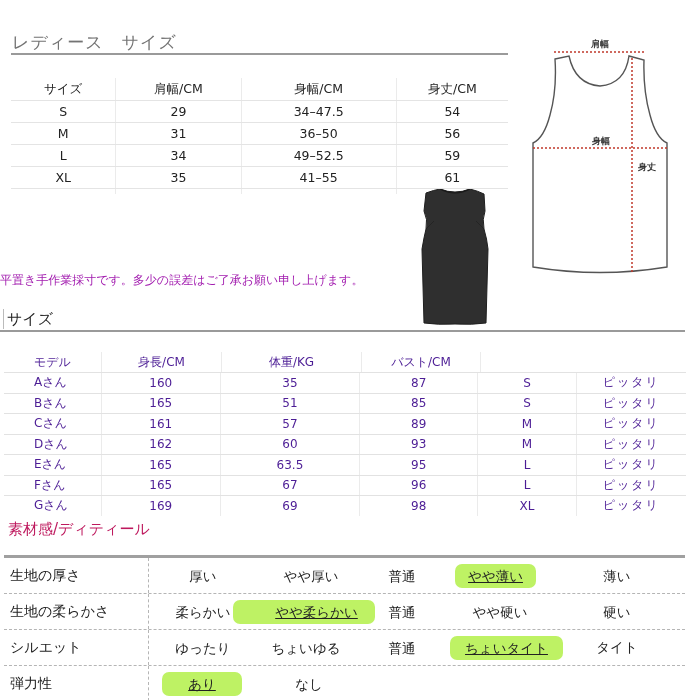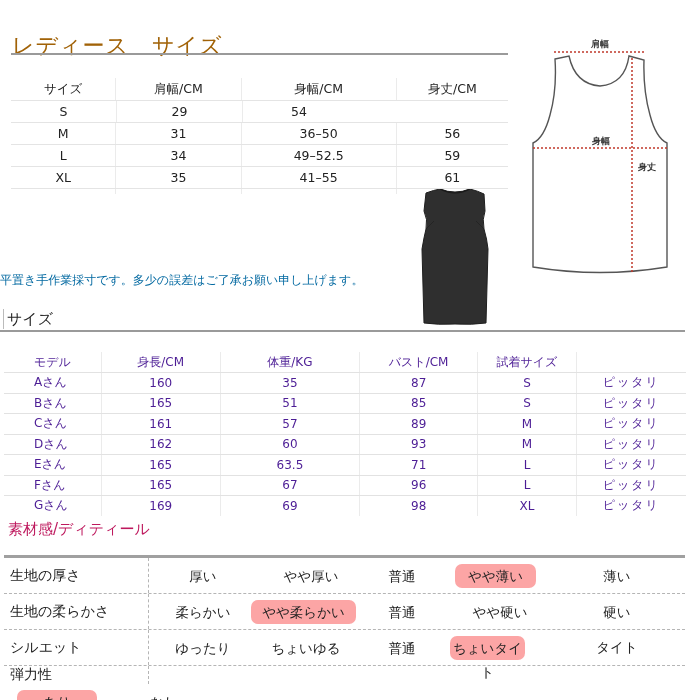--- a/index.html
+++ b/index.html
@@ -1,33 +1,33 @@
 <!DOCTYPE html>
 <html><head>
 <meta charset="utf-8">
 <style>
   html, body { margin:0; padding:0; background:#ffffff; }
   body { width:700px; height:700px; position:relative; overflow:hidden;
          font-family:"DejaVu Sans", "Liberation Sans", sans-serif; color:#1a1a1a; }
   .abs { position:absolute; }
-  .title1 { left:12px; top:31px; font-size:22px; letter-spacing:1px; color:#a16207; white-space:pre; }
+  .title1 { left:12px; top:31px; font-size:17px; letter-spacing:1px; color:#737373; white-space:pre; }
   .rule1 { left:11px; top:53px; width:497px; height:2px; background:#9a9a9a; }
 
   
   .st { position:absolute; left:11px; top:78px; width:497px; }
   .st .row { display:flex; height:21px; border-bottom:1px solid #e4e4e4; font-size:12.5px; }
   .st .row.hdr { height:22px; }
   .st .cell { display:flex; align-items:center; justify-content:center; border-right:1px solid #ebebeb; color:#222; }
   .st .cell:last-child { border-right:none; }
   .st .c0 { width:105px; } .st .c1 { width:125px; } .st .c2 { width:155px; } .st .c3 { width:112px; }
   .st .row:last-child { border-bottom:1px solid #e4e4e4; }
   .st .spacer { height:5px; display:flex; }
   .st .spacer .cell { height:5px; }
 
-  .note { left:0px; top:272px; font-size:12px; color:#0369a1; white-space:nowrap; }
+  .note { left:0px; top:272px; font-size:12px; color:#a21caf; white-space:nowrap; }
 
   .photo { left:412px; top:189px; width:86px; height:136px; }
   .diagram { left:525px; top:30px; width:160px; height:250px; }
 
   .title2 { left:3px; top:309px; font-size:15px; color:#222; padding-left:3px; border-left:1px solid #bbb; height:20px; line-height:20px; }
   .rule2 { left:0px; top:330px; width:685px; height:2px; background:#9a9a9a; }
 
   
   .mt { position:absolute; left:4px; top:352px; width:682px; }
   .mt .row { display:flex; height:19.5px; border-bottom:1px solid #e2e2e2; font-size:12px; }
@@ -38,44 +38,45 @@
   .mt .m1 { width:119px; } .mt .m2 { width:139px; } .mt .m3 { width:118px; } .mt .m4 { width:98px; } .mt .m5 { width:110px; }
   .mt .m5.fit { letter-spacing:2px; }
   .mt .row.last { border-bottom:none; }
 
   .title3 { left:8px; top:520px; font-size:15px; color:#be185d; }
   .rule3 { left:4px; top:555px; width:681px; height:3px; background:#a0a0a0; }
 
   
   .mat { position:absolute; left:4px; top:558px; width:681px; }
   .mat .row { display:flex; height:35px; border-bottom:1px dashed #b5b5b5; position:relative; }
-  .mat .row.last { border-bottom:none;flex-direction:column; }
+  .mat .row.last { border-bottom:none; }
   .mat .lbl { width:145px; display:flex; align-items:center; padding-left:6px; box-sizing:border-box;
               font-size:14px; color:#222; border-right:1px dashed #b5b5b5; }
   .mat .opts { position:relative; flex:1; }
   .mat .opt { position:absolute; top:6px; height:24px; line-height:24px; text-align:center; font-size:13.5px; color:#222;
               border-radius:7px; }
-  .mat .opt.sel { background:#fca5a5; }
+  .mat .opt.sel { background:#bef264;text-decoration:underline; }
 </style>
 </head>
 <body>
 
 <div class="abs title1">レディース　サイズ</div>
 <div class="abs rule1"></div>
 
 <div class="st">
   <div class="row hdr">
     <div class="cell c0">サイズ</div>
     <div class="cell c1">肩幅/CM</div>
     <div class="cell c2">身幅/CM</div>
     <div class="cell c3">身丈/CM</div>
   </div>
   <div class="row">
     <div class="cell c0">S</div>
     <div class="cell c1">29</div>
+    <div class="cell c2">34–47.5</div>
     <div class="cell c3">54</div>
   </div>
   <div class="row">
     <div class="cell c0">M</div>
     <div class="cell c1">31</div>
     <div class="cell c2">36–50</div>
     <div class="cell c3">56</div>
   </div>
   <div class="row">
     <div class="cell c0">L</div>
@@ -119,21 +120,20 @@
 
 <div class="abs title2">サイズ</div>
 <div class="abs rule2"></div>
 
 <div class="mt">
   <div class="row hdr">
     <div class="cell m0">モデル</div>
     <div class="cell m1">身長/CM</div>
     <div class="cell m2">体重/KG</div>
     <div class="cell m3">バスト/CM</div>
-    <div class="cell m4">試着サイズ</div>
     <div class="cell m5"></div>
   </div>
   <div class="row">
     <div class="cell m0">Aさん</div>
     <div class="cell m1">160</div>
     <div class="cell m2">35</div>
     <div class="cell m3">87</div>
     <div class="cell m4">S</div>
     <div class="cell m5 fit">ピッタリ</div>
   </div>
@@ -158,21 +158,21 @@
     <div class="cell m1">162</div>
     <div class="cell m2">60</div>
     <div class="cell m3">93</div>
     <div class="cell m4">M</div>
     <div class="cell m5 fit">ピッタリ</div>
   </div>
   <div class="row">
     <div class="cell m0">Eさん</div>
     <div class="cell m1">165</div>
     <div class="cell m2">63.5</div>
-    <div class="cell m3">71</div>
+    <div class="cell m3">95</div>
     <div class="cell m4">L</div>
     <div class="cell m5 fit">ピッタリ</div>
   </div>
   <div class="row">
     <div class="cell m0">Fさん</div>
     <div class="cell m1">165</div>
     <div class="cell m2">67</div>
     <div class="cell m3">96</div>
     <div class="cell m4">L</div>
     <div class="cell m5 fit">ピッタリ</div>
@@ -198,33 +198,33 @@
       <div class="opt" style="left:112px;width:100px;">やや厚い</div>
       <div class="opt" style="left:225px;width:56px;">普通</div>
       <div class="opt sel" style="left:306px;width:81px;">やや薄い</div>
       <div class="opt" style="left:428px;width:80px;">薄い</div>
     </div>
   </div>
   <div class="row">
     <div class="lbl">生地の柔らかさ</div>
     <div class="opts">
       <div class="opt" style="left:16px;width:76px;">柔らかい</div>
-      <div class="opt sel" style="left:102px;width:105px;">やや柔らかい</div>
+      <div class="opt sel" style="left:84px;width:117px;padding-left:25px;">やや柔らかい</div>
       <div class="opt" style="left:225px;width:56px;">普通</div>
       <div class="opt" style="left:306px;width:90px;">やや硬い</div>
       <div class="opt" style="left:428px;width:80px;">硬い</div>
     </div>
   </div>
   <div class="row">
     <div class="lbl">シルエット</div>
     <div class="opts">
       <div class="opt" style="left:16px;width:76px;">ゆったり</div>
       <div class="opt" style="left:107px;width:100px;">ちょいゆる</div>
       <div class="opt" style="left:225px;width:56px;">普通</div>
-      <div class="opt sel" style="left:301px;width:75px;">ちょいタイト</div>
+      <div class="opt sel" style="left:301px;width:113px;">ちょいタイト</div>
       <div class="opt" style="left:428px;width:80px;font-family:Liberation Serif, serif;">タイト</div>
     </div>
   </div>
   <div class="row last">
     <div class="lbl">弾力性</div>
     <div class="opts">
       <div class="opt sel" style="left:13px;width:80px;">あり</div>
       <div class="opt" style="left:120px;width:80px;">なし</div>
     </div>
   </div>

